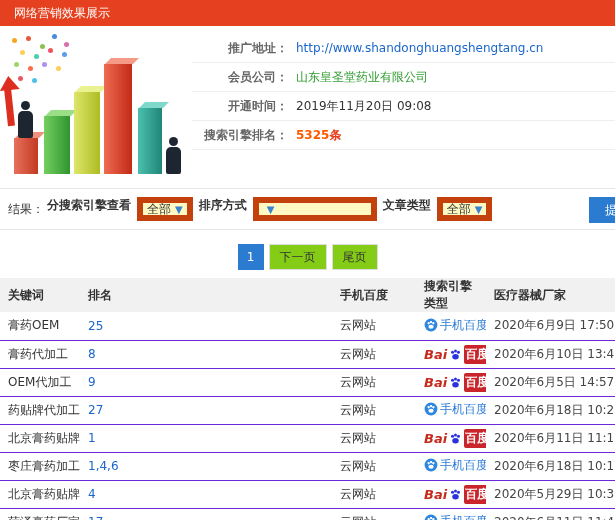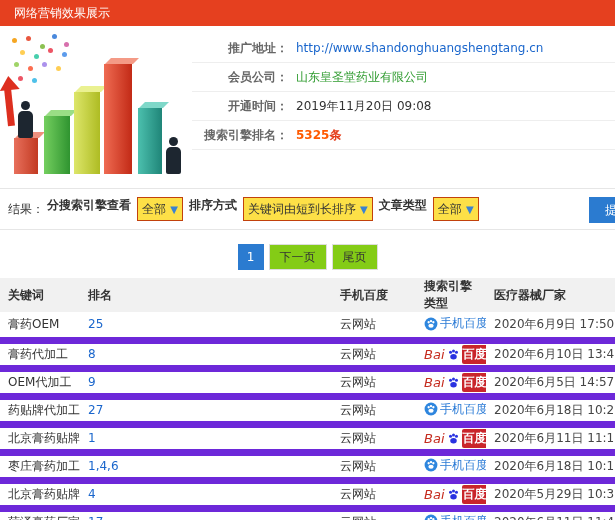--- a/index.html
+++ b/index.html
@@ -39,37 +39,37 @@
   .val-company{color:#2e9b2e}
   .val-url{color:#1a66cc}
   .val-plain{color:#333}
   .val-count{color:#ff5a00;font-weight:bold}
   .val-suffix{color:#e5401f;font-weight:bold}
   
   .filter-bar{height:42px;border-top:1px solid #e6e6e6;border-bottom:1px solid #e6e6e6;display:flex;align-items:center;position:relative;margin-top:2px}
   .result-label{font-weight:normal;margin-left:8px}
   .filter-group{display:flex;}
   .flabel{font-weight:bold;margin:0 3px;white-space:nowrap}
-  .sel{height:24px;border:1px solid #c2410c;background:#fde047;display:inline-flex;align-items:center;justify-content:space-between;padding:0 4px;margin:0 3px;white-space:nowrap;cursor:pointer}
+  .sel{height:24px;border:6px solid #c2410c;background:#fef9c3;display:inline-flex;align-items:center;justify-content:space-between;padding:0 4px;margin:0 3px;white-space:nowrap;cursor:pointer}
   .sel .arrow{color:#3b82d0;font-size:10px;margin-left:4px}
   .sel-small{min-width:46px}
   .sel-wide{min-width:124px}
   .submit{position:absolute;right:-30px;top:8px;width:56px;height:26px;background:#2b7bd0;color:#fff;border:none;font-size:12px;cursor:pointer;font-family:inherit}
   
   .pager{display:flex;justify-content:center;align-items:center;gap:5px;margin:14px 0 8px}
   .pg{height:26px;display:inline-flex;align-items:center;justify-content:center;border:1px solid #ddd;background:#84cc16;padding:0 10px;cursor:pointer;color:#333}
   .pg-current{width:26px;padding:0;background:#2b7bd0;border-color:#2b7bd0;color:#fff}
   
   table{width:615px;border-collapse:collapse;table-layout:fixed}
   thead th{background:#f1f1f1;height:22px;text-align:left;padding:0 8px;font-weight:bold;font-size:12px;color:#333}
-  tbody td{height:28px;border-bottom:7px solid #6d28d9;padding:0 8px;font-size:12px;color:#333;overflow:hidden;white-space:nowrap}
+  tbody td{height:28px;border-bottom:1px solid #6d28d9;padding:0 8px;font-size:12px;color:#333;overflow:hidden;white-space:nowrap}
   .rank-link{color:#1a66cc;cursor:pointer}
   .updated{color:#444}
   .engine-cell{display:inline-flex;align-items:center;gap:2px}
-  .bd-bai{color:#c52b1e;font-weight:normal;font-style:italic;font-size:13px}
+  .bd-bai{color:#c52b1e;font-weight:bold;font-style:italic;font-size:13px}
   .bd-paw{width:13px;height:13px;fill:#2932e1}
   .bd-du{background:#c9252b;color:#fff;font-weight:bold;padding:1px 1px;border-radius:2px;font-size:12px}
   .mb-icon{width:14px;height:14px;flex:none}
   .mb-label{color:#2b7bd6}
 </style>
 </head>
 <body>
 
 <div class="topbar">
   <span>网络营销效果展示</span>
@@ -118,21 +118,20 @@
 <div class="filter-bar">
   <span class="result-label">结果：</span>
   <div class="filter-group">
     <span class="flabel">分搜索引擎查看</span>
     <span class="sel sel-small">
       <span>全部</span>
       <span class="arrow">▼</span>
     </span>
     <span class="flabel">排序方式</span>
     <span class="sel sel-wide">
-      <span>关键词由短到长排序</span>
       <span class="arrow">▼</span>
     </span>
     <span class="flabel">文章类型</span>
     <span class="sel sel-small">
       <span>全部</span>
       <span class="arrow">▼</span>
     </span>
   </div>
   <button class="submit">提交</button>
 </div>

